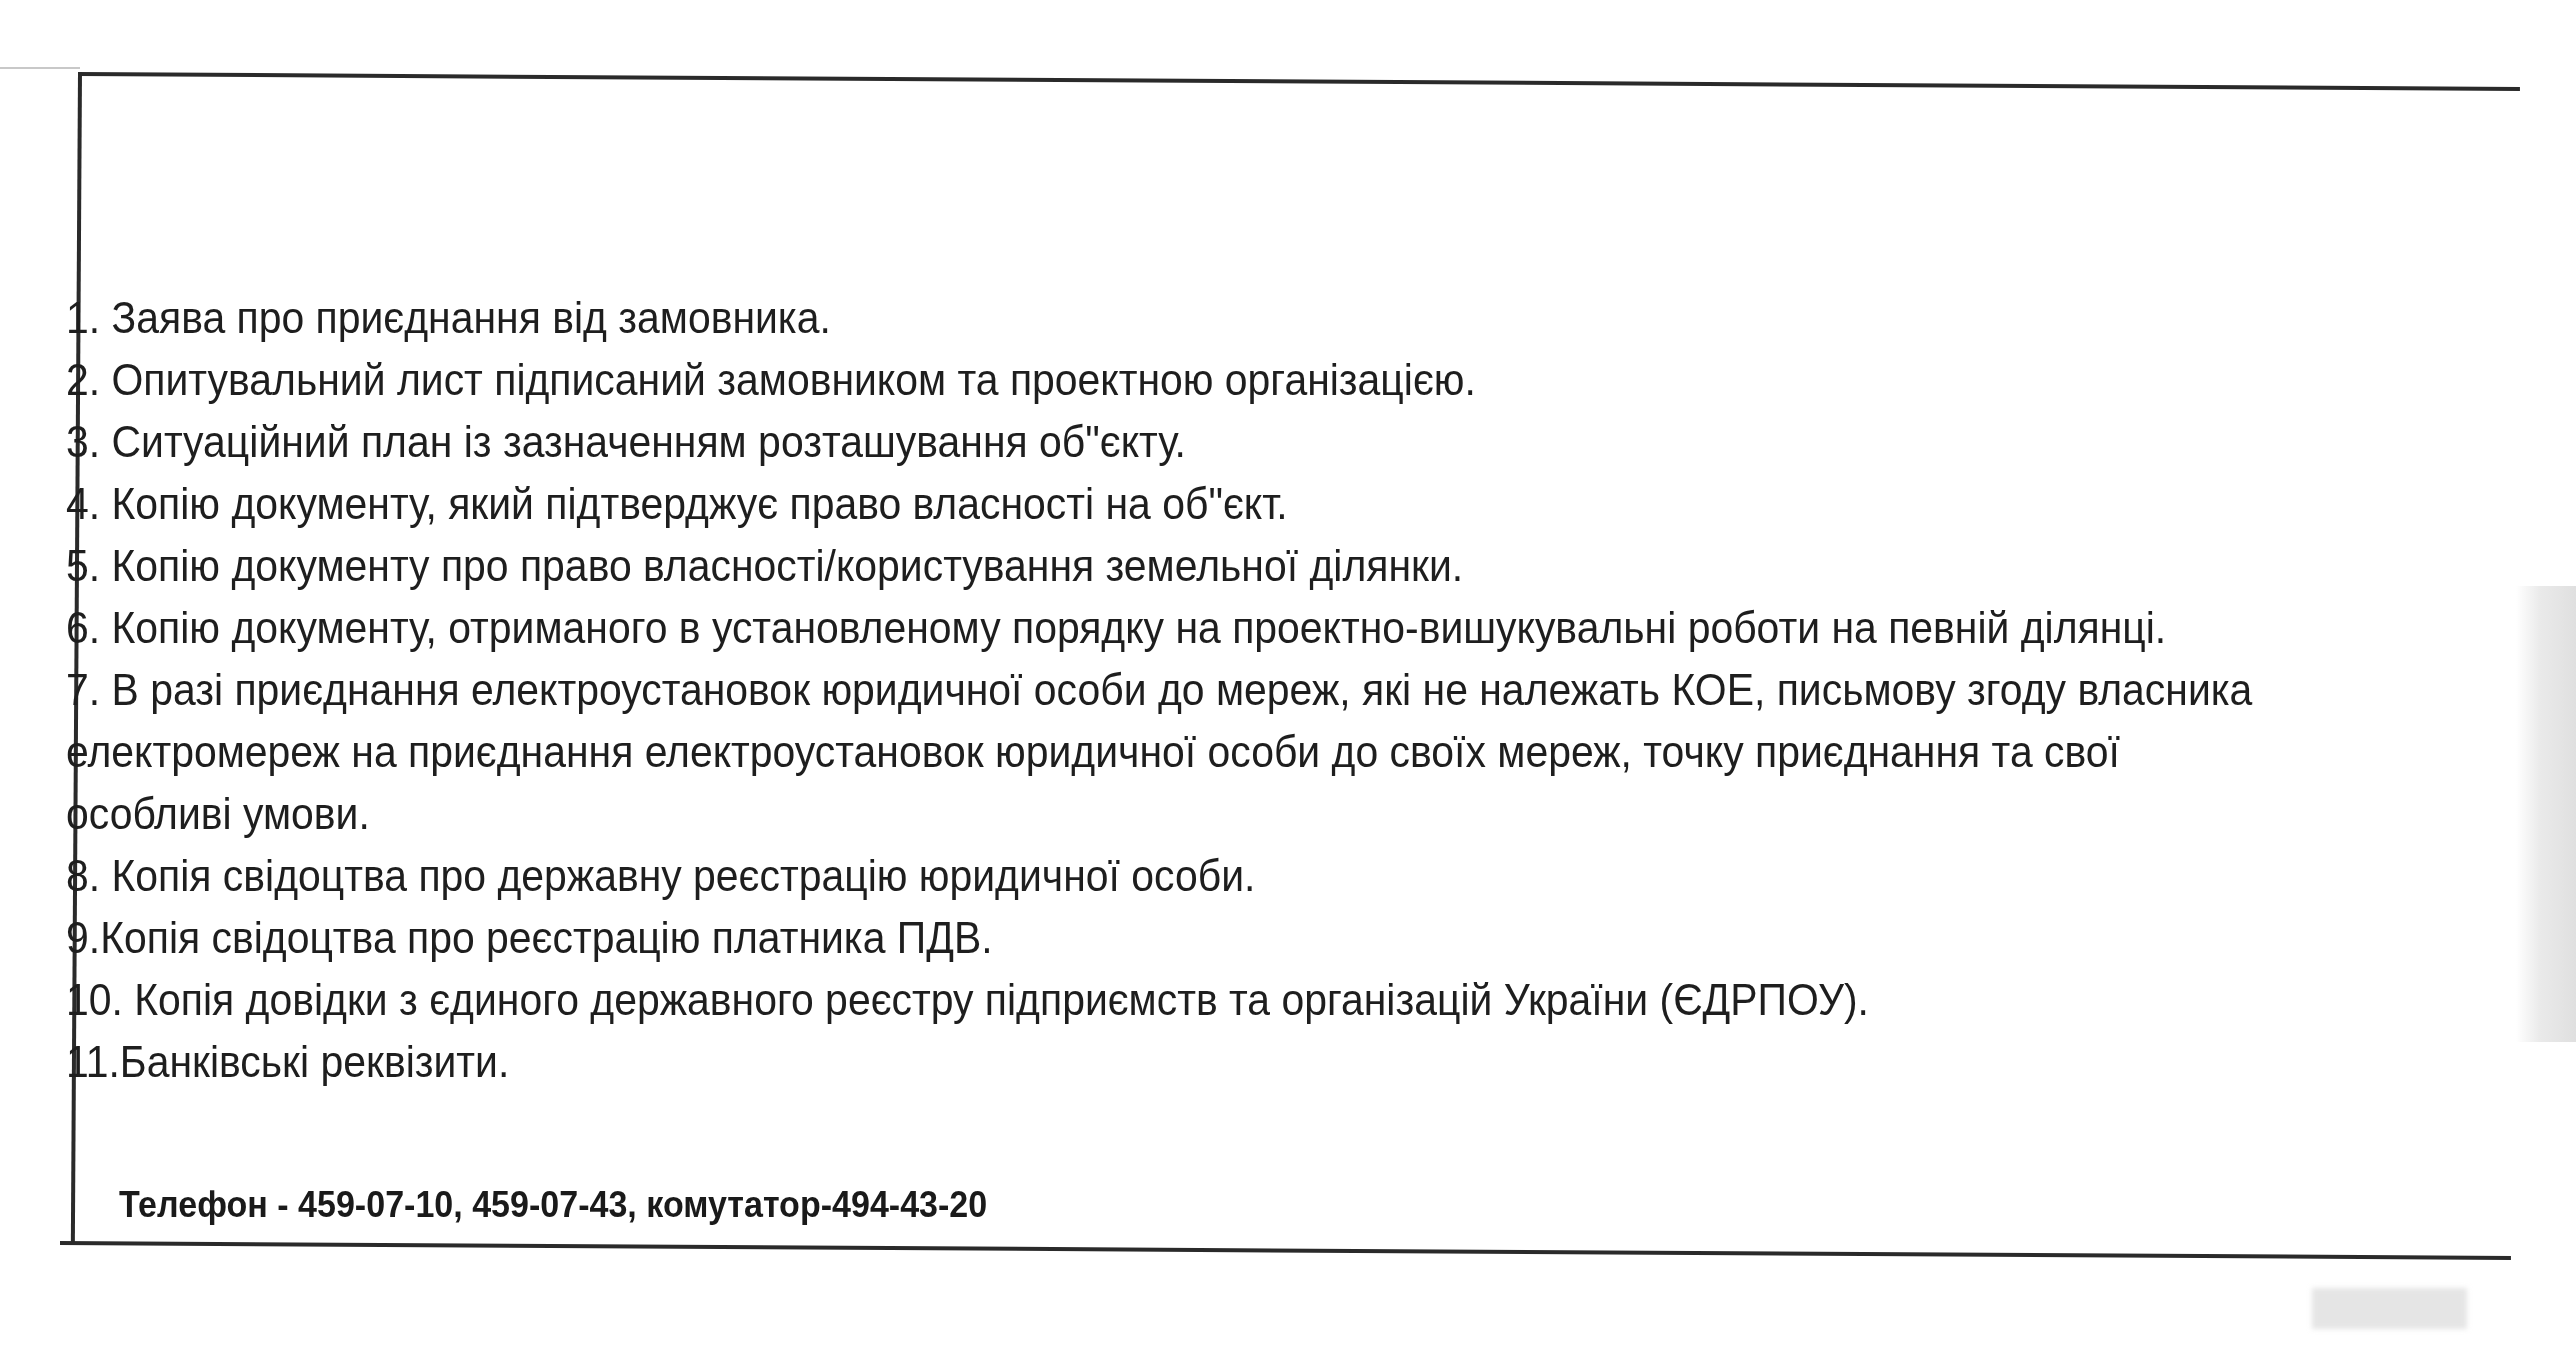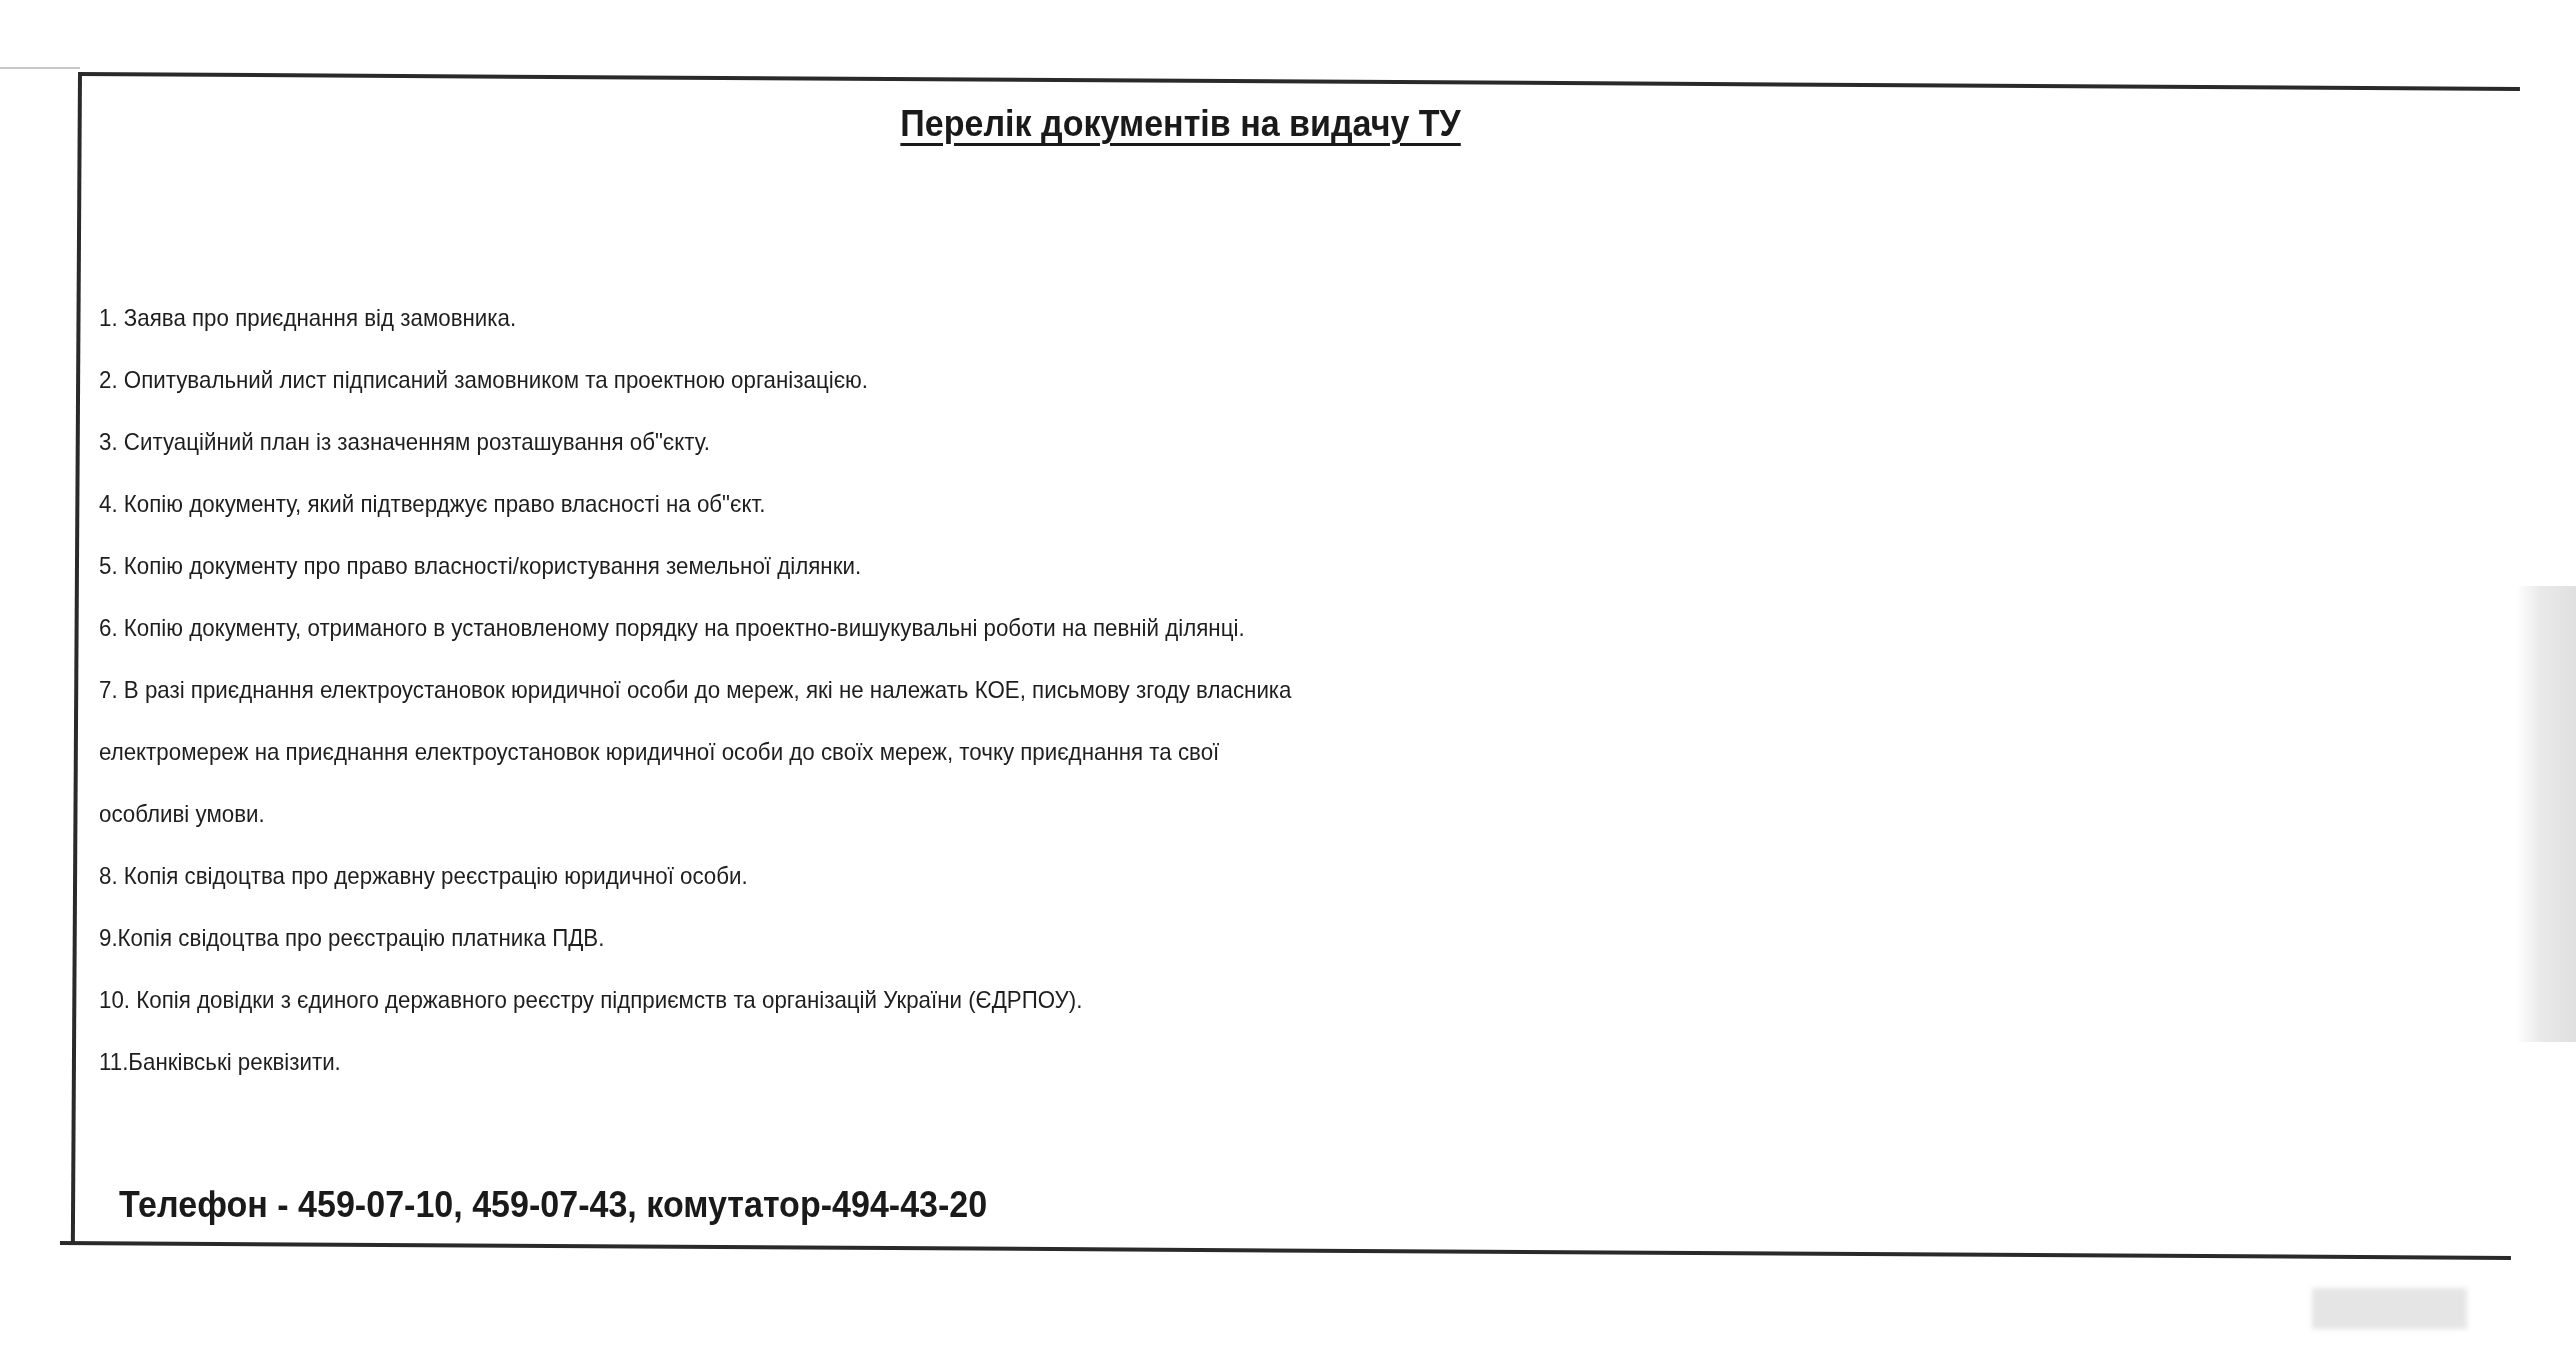--- a/index.html
+++ b/index.html
@@ -58,24 +58,24 @@
     .title-line {
       display: inline-block;
       text-decoration: underline;
       text-underline-offset: 6.5px;
       text-decoration-thickness: 3.3px;
       transform: scaleX(0.92);
     }
     .title-wrap { display: block; }
     .items {
       position: absolute;
-      left: 99px;
+      left: 66px;
       top: 287px;
       width: 2410px;
-      font-size: 24px;
+      font-size: 44px;
       line-height: 62px;
       color: #1e1e1e;
     }
     .item {
       display: block;
       white-space: nowrap;
       transform: scaleX(0.93);
       transform-origin: 0 50%;
     }
     .item-sub {
@@ -115,21 +115,20 @@
     }
   </style>
 </head>
 <body>
 
 <div class="scan-line-left-stub"></div>
 <div class="doc-frame"></div>
 <div class="doc-bottom-rule"></div>
 
 <div class="title-block">
-  <span class="title-wrap"><span class="title-line">Перелік документів на видачу ТУ</span></span>
 </div>
 
 <div class="items">
   <span class="item">1. Заява про приєднання від замовника.</span>
   <span class="item">2. Опитувальний лист підписаний замовником та проектною організацією.</span>
   <span class="item">3. Ситуаційний план із зазначенням розташування об"єкту.</span>
   <span class="item">4. Копію документу, який підтверджує право власності на об"єкт.</span>
   <span class="item">5. Копію документу про право власності/користування земельної ділянки.</span>
   <span class="item">6. Копію документу, отриманого в установленому порядку на проектно-вишукувальні роботи на певній ділянці.</span>
   <span class="item-sub">7. В разі приєднання електроустановок юридичної особи до мереж, які не належать КОЕ, письмову згоду власника</span>

